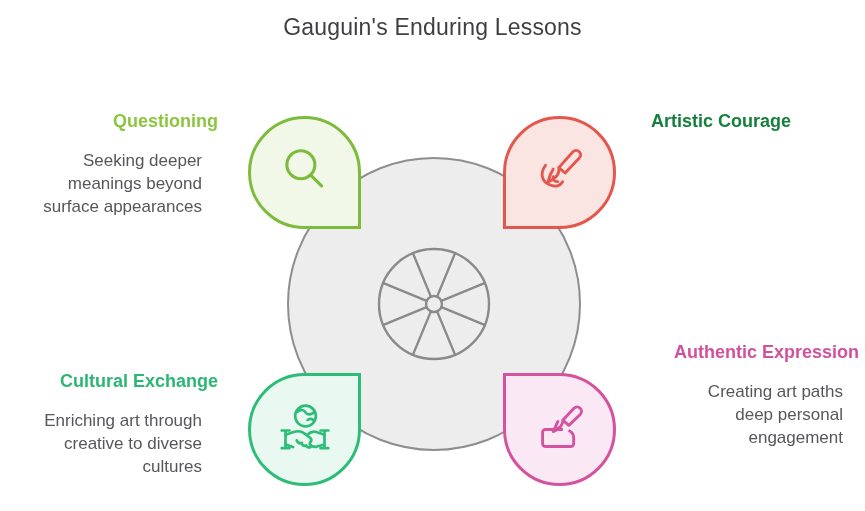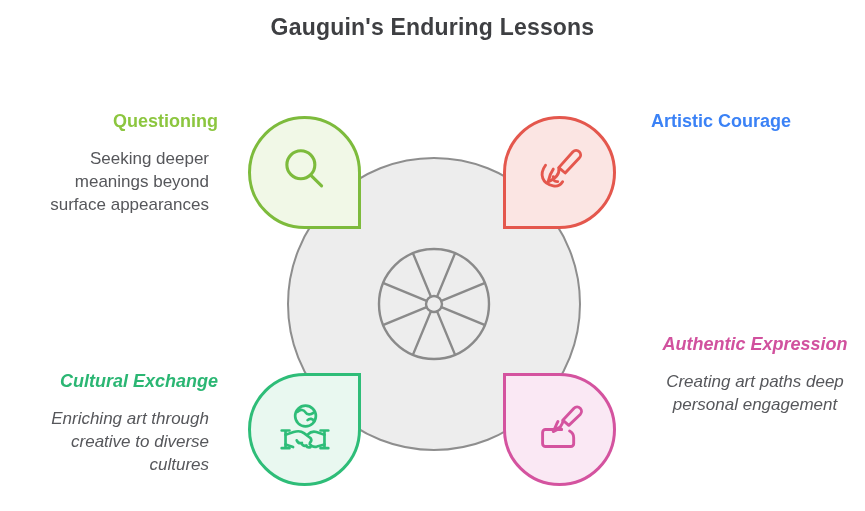--- a/index.html
+++ b/index.html
@@ -2,44 +2,44 @@
 <html><head>
 <meta charset="utf-8">
 <style>
   html,body{margin:0;padding:0;background:#fff;}
   #stage{
     position:relative;width:865px;height:511px;background:#ffffff;
     font-family:"Liberation Sans",sans-serif;overflow:hidden;
   }
   .title{
     position:absolute;top:14px;left:0;width:100%;text-align:center;
-    font-size:23px;font-weight:700;color:#3E3F42;letter-spacing:.2px;
+    font-size:23px;font-weight:400;color:#3E3F42;letter-spacing:.2px;
   }
   .big-circle{
     position:absolute;left:287px;top:157px;width:294px;height:294px;
     border-radius:50%;background:#EDEDED;border:2px solid #8E8E8E;
     box-sizing:border-box;z-index:1;
   }
   .wheel{position:absolute;left:376px;top:246px;width:116px;height:116px;z-index:2;}
   .shape{
     position:absolute;width:113px;height:113px;box-sizing:border-box;
     border:3px solid;z-index:3;display:flex;align-items:center;justify-content:center;
   }
   .shape-tl{left:248px;top:116px;border-radius:50% 50% 0 50%;border-color:#7DBB3C;background:#F1F8E7;}
   .shape-tr{left:503px;top:116px;border-radius:50% 50% 50% 0;border-color:#E4574D;background:#FBE5E3;}
   .shape-bl{left:248px;top:373px;border-radius:50% 0 50% 50%;border-color:#2EBD78;background:#E9F8F0;}
   .shape-br{left:503px;top:373px;border-radius:0 50% 50% 50%;border-color:#D4539F;background:#FAE8F4;}
   .textblock{position:absolute;z-index:4;}
   .tb-tl{left:18px;top:110px;width:200px;text-align:right;}
   .tb-tr{left:651px;top:110px;width:208px;text-align:left;}
-  .tb-bl{left:12px;top:370px;width:206px;text-align:right;font-style:italic;}
-  .tb-br{left:651px;top:333px;width:208px;text-align:center;font-style:italic;}
+  .tb-bl{left:12px;top:370px;width:206px;text-align:right;}
+  .tb-br{left:651px;top:341px;width:208px;text-align:right;}
   .heading{font-size:18px;font-weight:700;line-height:1.25;margin:0 0 14px 0;}
-  .h-tl{color:#8CC63F}.h-tr{color:#3b82f6}.h-bl{color:#2BB673}.h-br{color:#D1519E}
-  .bodytext{font-size:17px;line-height:23px;color:#56575B;margin:9px;}
+  .h-tl{color:#8CC63F}.h-tr{color:#15803d}.h-bl{color:#2BB673}.h-br{color:#D1519E}
+  .bodytext{font-size:17px;line-height:23px;color:#56575B;margin:16px;}
   svg{display:block;}
 </style>
 </head>
 <body>
 
 <div id="stage">
 
   <div class="title">Gauguin's Enduring Lessons</div>
 
   <div class="big-circle"></div>

